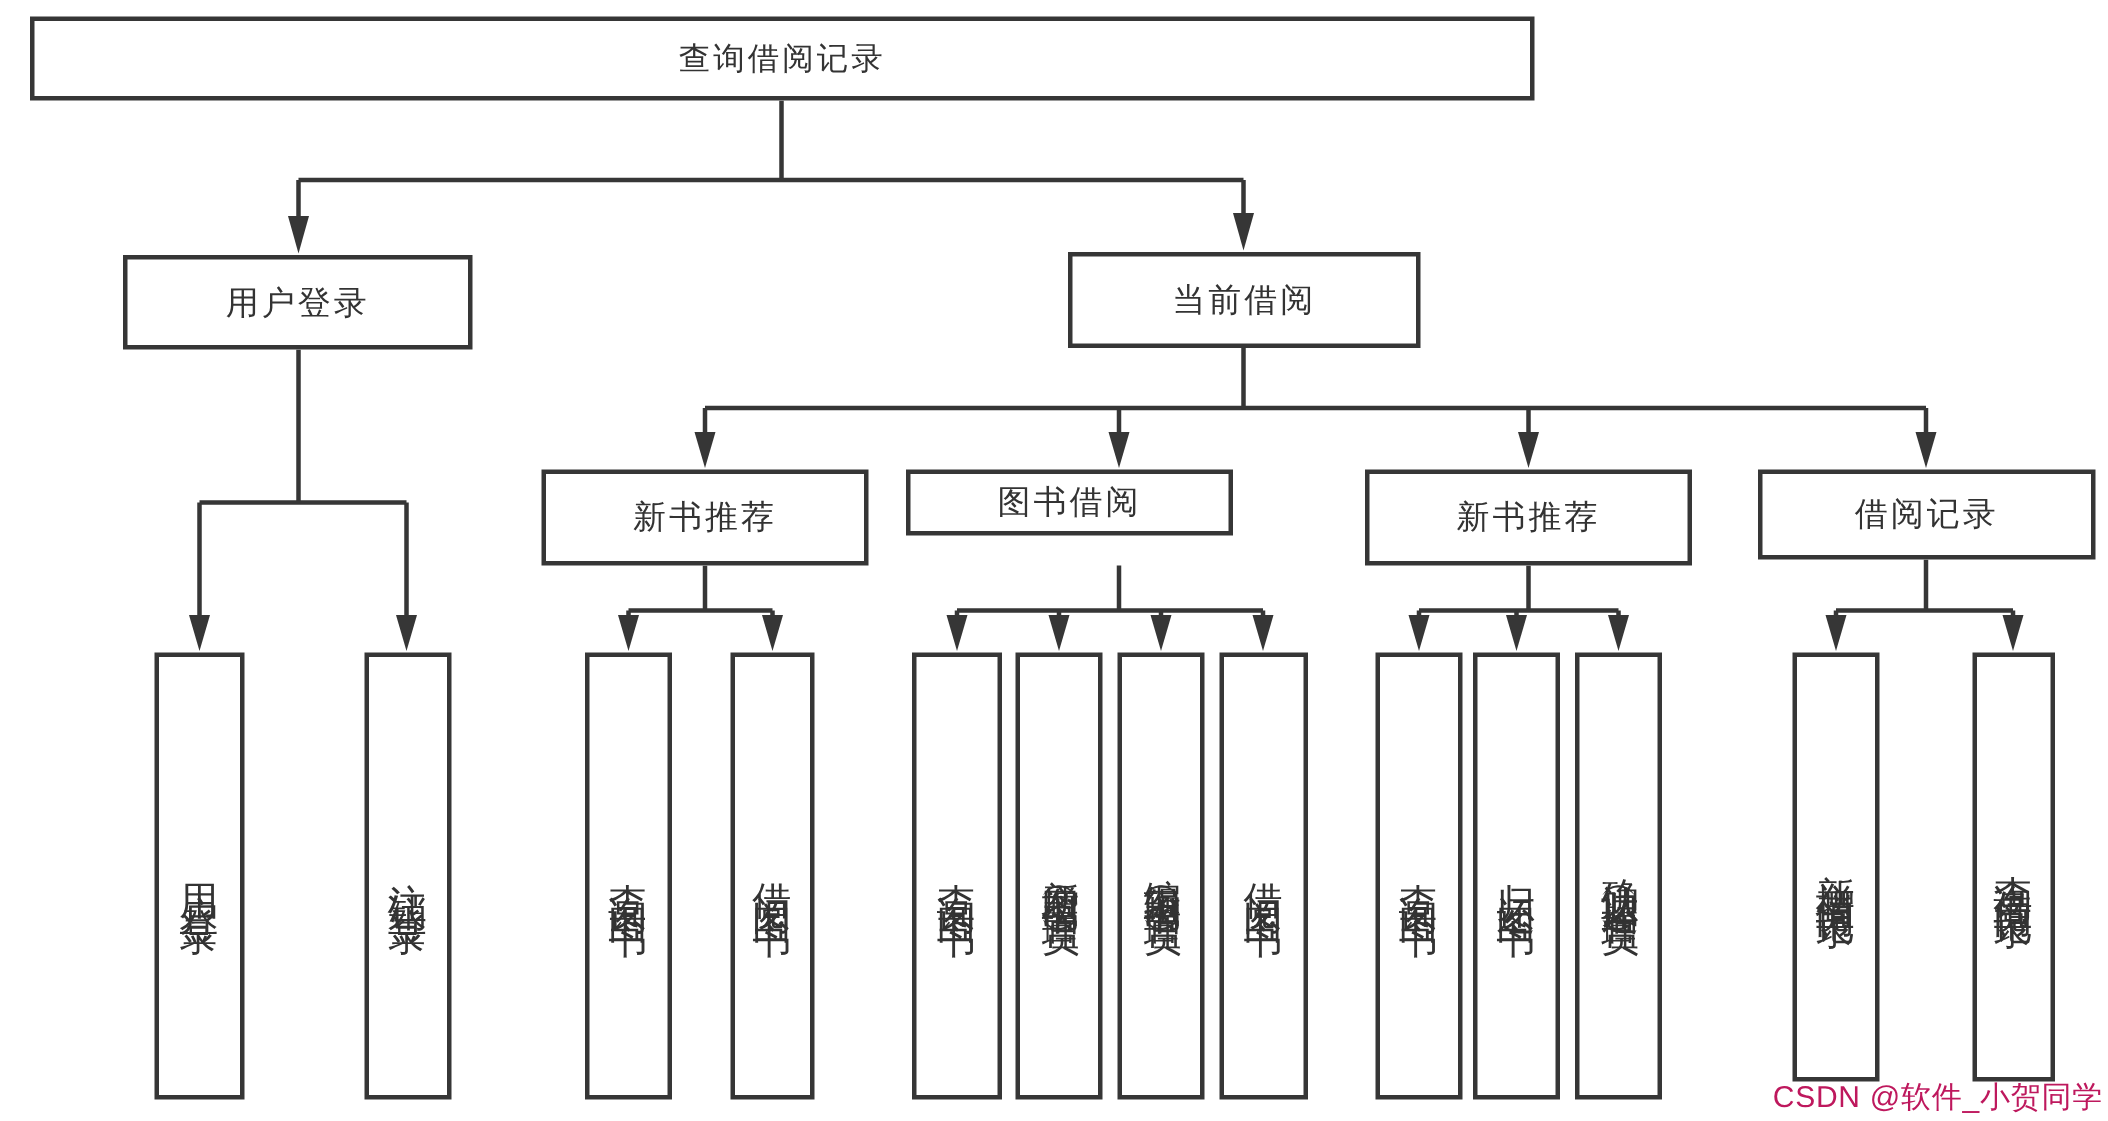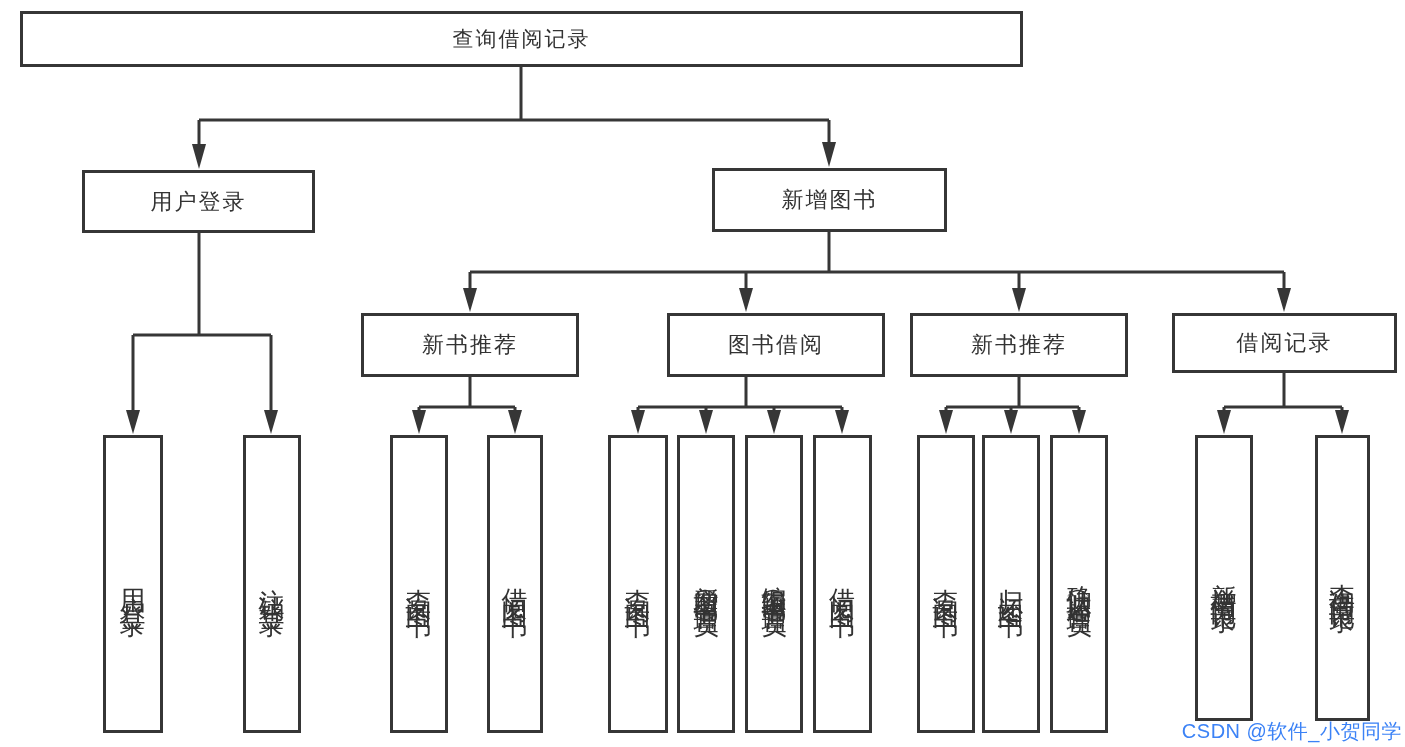--- a/index.html
+++ b/index.html
@@ -40,21 +40,21 @@
   }
   .v-mid{letter-spacing:5px;}
   .v-long{letter-spacing:4px;font-size:25px;}
   #watermark{
     position:absolute;
     right:3px;
     bottom:2px;
     z-index:3;
     font-size:20px;
     letter-spacing:0.5px;
-    color:#3b82f6;
+    color:#be185d;
     white-space:nowrap;
   }
 </style>
 </head>
 <body>
 
 <div id="stage">
 
   <svg id="connectors" width="1405" height="747" viewBox="0 0 1405 747">
     <g stroke="#363636" stroke-width="3" fill="none">
@@ -104,27 +104,27 @@
   </svg>
 
   <div class="node" style="left:20px;top:11px;width:1003px;height:56px;">
     <span class="h-label root-label">查询借阅记录</span>
   </div>
 
   <div class="node" style="left:82px;top:170px;width:233px;height:63px;">
     <span class="h-label">用户登录</span>
   </div>
   <div class="node" style="left:712px;top:168px;width:235px;height:64px;">
-    <span class="h-label">新增图书</span>
+    <span class="h-label">当前借阅</span>
   </div>
 
   <div class="node" style="left:361px;top:313px;width:218px;height:64px;">
     <span class="h-label">新书推荐</span>
   </div>
-  <div class="node" style="left:667px;top:313px;width:218px;height:64px;">
+  <div class="node" style="left:604px;top:313px;width:218px;height:44px;">
     <span class="h-label">图书借阅</span>
   </div>
   <div class="node" style="left:910px;top:313px;width:218px;height:64px;">
     <span class="h-label">新书推荐</span>
   </div>
   <div class="node" style="left:1172px;top:313px;width:225px;height:60px;justify-content:center;">
     <span class="h-label">借阅记录</span>
   </div>
 
   <div class="node" style="left:103px;top:435px;width:60px;height:298px;">

